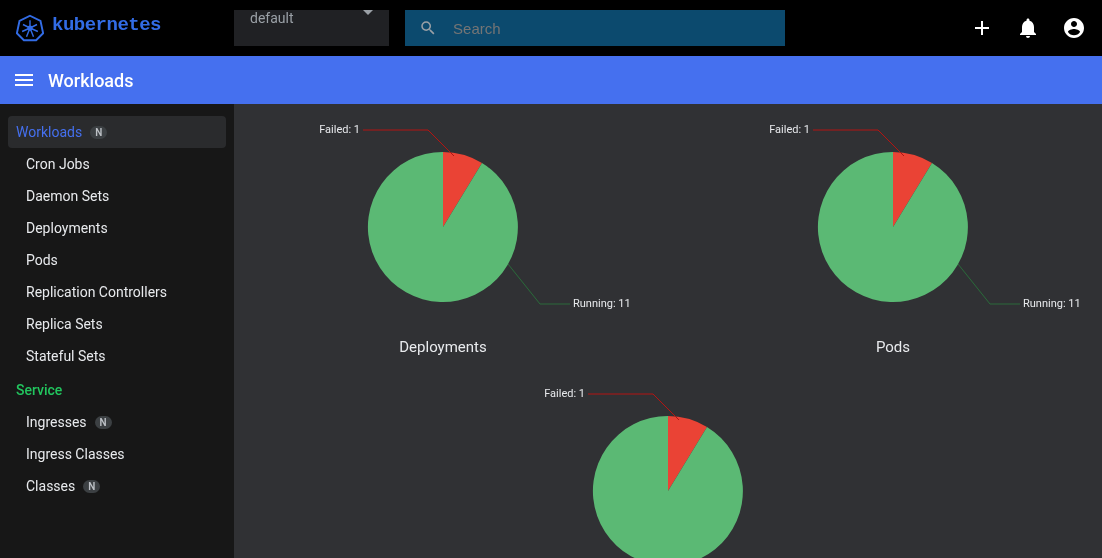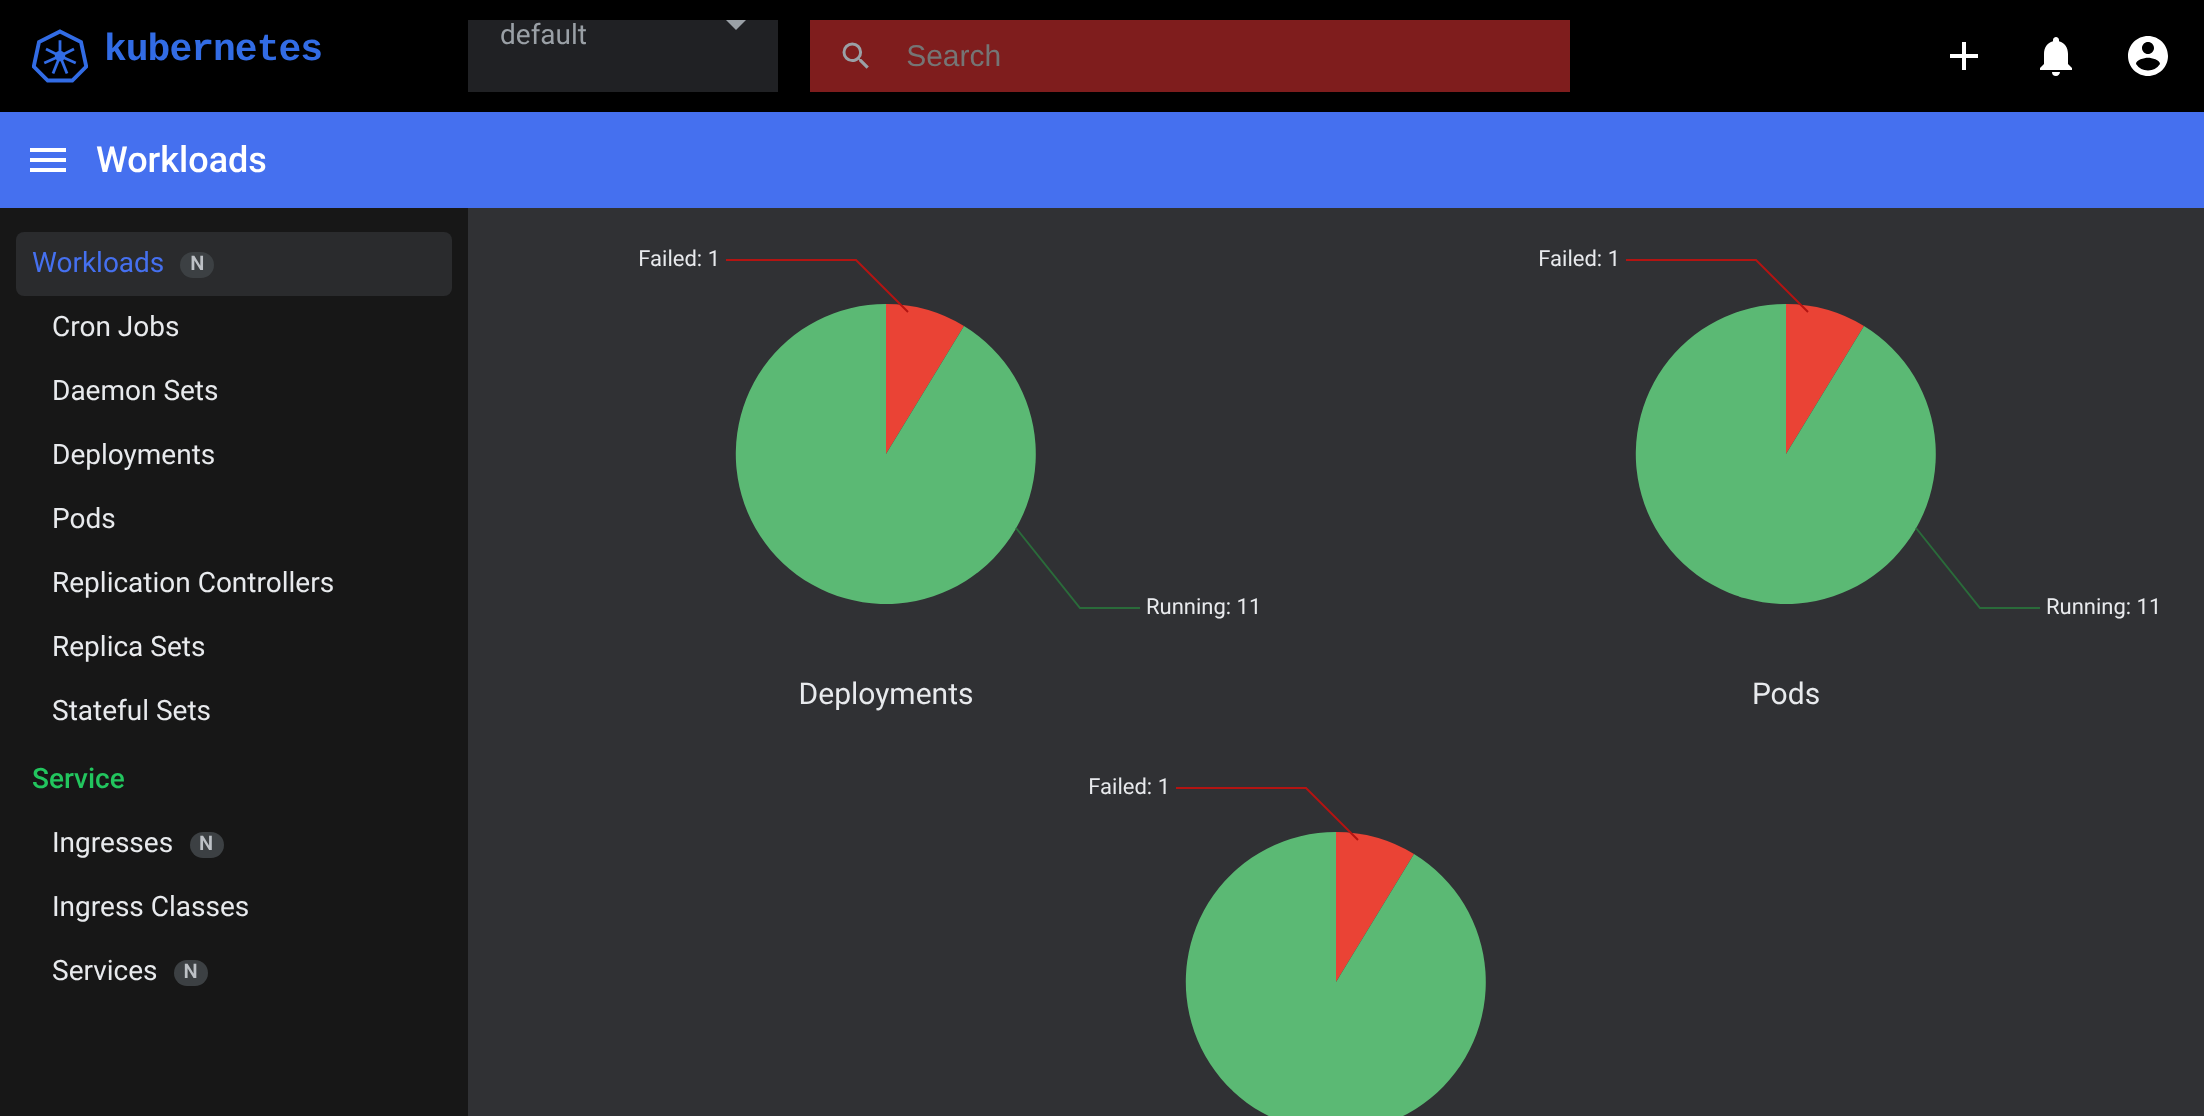--- a/index.html
+++ b/index.html
@@ -3,21 +3,21 @@
 <meta charset="utf-8">
 <style>
 * { margin: 0; padding: 0; box-sizing: border-box; }
 body { font-family: -apple-system, BlinkMacSystemFont, 'Segoe UI', Roboto, Arial, sans-serif; background: #202124; color: #e8eaed; width: 1102px; height: 558px; overflow: hidden; }
 
 .topbar { height: 56px; background: #000; display: flex; align-items: center; padding: 0 16px; }
 .logo-wrap { display: flex; align-items: flex-start; gap: 8px; width: 218px; }
 .logo-icon { width: 28px; height: 28px; }
 .logo-text { font-family: 'Courier New', monospace; font-size: 19px; font-weight: bold; color: #326ce5; letter-spacing: -0.5px; }
 .ns-select { background: #202124; color: #9aa0a6; padding: 0 16px; height: 36px; display: flex; justify-content: space-between; width: 155px; font-size: 14px; cursor: pointer; margin-right: 16px; }
-.search-wrap { display: flex; align-items: center; background: #7f1d1d; height: 36px; padding: 0 14px; width: 380px; }
+.search-wrap { display: flex; align-items: center; background: #0c4a6e; height: 36px; padding: 0 14px; width: 380px; }
 .search-input { background: transparent; border: none; outline: none; color: #9aa0a6; font-size: 15px; margin-left: 16px; width: 100%; }
 .spacer { flex: 1; }
 .top-icon { width: 24px; height: 24px; fill: #fff; cursor: pointer; margin-left: 22px; }
 
 .titlebar { height: 48px; background: #4570ef; display: flex; align-items: center; padding: 0 12px; color: #fff; }
 .menu-btn { width: 24px; height: 24px; fill: #fff; cursor: pointer; }
 .page-title { font-size: 18px; font-weight: 500; margin-left: 12px; }
 
 .content { display: flex; height: calc(100% - 104px); }
 .sidebar { width: 234px; background: #171717; padding: 12px 8px; overflow-y: auto; }
@@ -103,21 +103,21 @@
     <div class="nav-section">Service</div>
     <div id="service-children">
         <div class="nav-item child">
           <span>Ingresses</span>
           <span class="badge">N</span>
         </div>
         <div class="nav-item child">
           <span>Ingress Classes</span>
         </div>
         <div class="nav-item child">
-          <span>Services</span>
+          <span>Classes</span>
           <span class="badge">N</span>
         </div>
       </div>
   </div>
 
   <div class="main">
     <div class="chart-row">
       <div class="chart-card">
         <svg class="chart-svg" viewBox="0 0 390 210">
           <path d="M195 105 L195 30 A75 75 0 0 1 234 41 Z" fill="#ea4335"></path>

